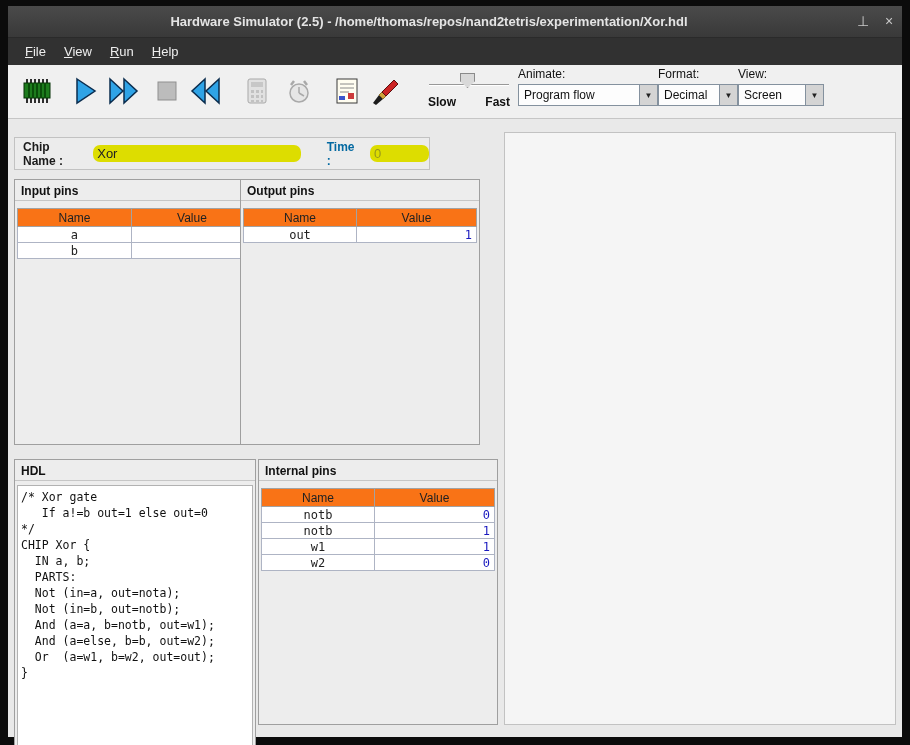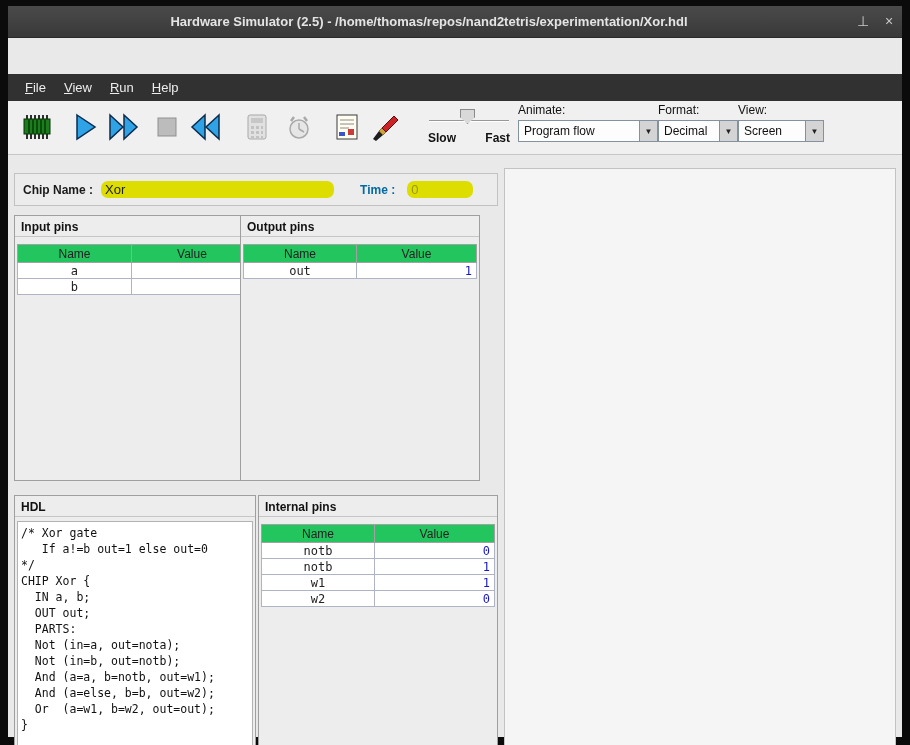--- a/index.html
+++ b/index.html
@@ -8,21 +8,21 @@
 
   .frame { position:relative; width:910px; height:745px; background:#0b0b0b; padding:6px 8px 8px 8px; }
   .window { width:894px; height:731px; display:flex; flex-direction:column; background:#e9e9e9; }
 
   
   .titlebar { flex:0 0 31px; background:linear-gradient(#4a4a4a,#393939); display:flex; align-items:center; border-bottom:1px solid #2a2a2a; }
   .titlebar .title { flex:1; text-align:center; color:#e4e4e4; font-weight:bold; font-size:13px; white-space:nowrap; overflow:hidden; }
   .winbtn { color:#c9c9c9; width:26px; text-align:center; font-size:14px; line-height:31px; cursor:default; }
 
   
-  .menubar { flex:0 0 27px; background:#313131; display:flex; align-items:center; padding-left:8px;margin-top:36px; }
+  .menubar { flex:0 0 27px; background:#313131; display:flex; align-items:center; padding-left:8px; }
   .menu-item { color:#ededed; font-size:13px; padding:4px 9px; }
 
   
   .toolbar { flex:0 0 54px; position:relative; background:#f0f0f0; border-bottom:1px solid #c6c6c6; }
   .tbtn { position:absolute; top:7px; width:38px; height:38px; display:flex; align-items:center; justify-content:center; }
 
   .slider { position:absolute; left:418px; top:4px; width:86px; height:46px; }
   .slider-track { position:absolute; left:3px; right:3px; top:15px; height:2px; background:#989898; border-bottom:1px solid #fff; }
   .slider-thumb { position:absolute; left:34px; top:4px; width:15px; height:15px; background:#d9d9d9; border:1px solid #8a8a8a;
                   clip-path:polygon(0 0,100% 0,100% 55%,50% 100%,0 55%); }
@@ -30,32 +30,32 @@
 
   .combo-group { position:absolute; top:2px; }
   .combo-label { font-size:12px; color:#111; margin-bottom:3px; }
   .combo { height:22px; background:#fdfdfd; border:1px solid #84919e; display:flex; align-items:stretch; }
   .combo-text { flex:1; font-size:12px; color:#111; padding:3px 0 0 5px; white-space:nowrap; overflow:hidden; }
   .combo-arrow { width:18px; background:#d4d4d4; border-left:1px solid #84919e; display:flex; align-items:center; justify-content:center; font-size:8px; color:#222; }
 
   
   .content { flex:1; position:relative; background:#e9e9e9; }
 
-  .chipbar { position:absolute; left:6px; top:18px; width:484px; height:33px; background:#ececec; border:1px solid #c2c2c2; display:flex; align-items:center; }
+  .chipbar { position:absolute; left:6px; top:18px; width:416px; height:33px; background:#ececec; border:1px solid #c2c2c2; display:flex; align-items:center; }
   .chip-label { font-weight:bold; font-size:12px; color:#1a1a1a; margin-left:8px; }
   .yfield { height:17px; background:#dddd00; font-size:13px; line-height:17px; padding-left:4px; overflow:hidden; white-space:nowrap;border-radius:7px; }
   .chip-name-field { width:233px; margin-left:8px; color:#222; }
   .time-label { font-weight:bold; font-size:12px; color:#0369a1; margin-left:26px; }
   .time-field { width:66px; margin-left:12px; color:#99991a; }
 
   .panel { position:absolute; background:#ededed; border:1px solid #9f9f9f; }
   .panel-title { font-weight:bold; font-size:12px; color:#111; padding:4px 6px 3px 6px; border-bottom:1px solid #c6c6c6; height:21px; }
 
   table.pins { border-collapse:collapse; width:calc(100% - 4px); margin:7px 2px 0 2px; table-layout:fixed; }
-  table.pins th { font-weight:normal; font-size:12px; color:#222; background:#22c55e; border:1px solid #a2a2a2; height:18px; text-align:center; }
+  table.pins th { font-weight:normal; font-size:12px; color:#222; background:#f97316; border:1px solid #a2a2a2; height:18px; text-align:center; }
   table.pins td { font-family:"DejaVu Sans Mono", monospace; font-size:12px; background:#fff; border:1px solid #aeb4c4; height:16px; }
   td.pin-name { text-align:center; color:#222; }
   td.pin-value { text-align:right; color:#1a1abf; padding-right:4px; }
 
   .code-area { position:absolute; left:2px; right:2px; top:25px; bottom:17px; background:#fff; border:1px solid #b2b2b2; overflow:hidden; padding:3px 0 0 3px; }
   .code-line { font-family:"DejaVu Sans Mono", monospace; font-size:11.5px; line-height:16px; white-space:pre; color:#111; }
 
   .hscroll { position:absolute; left:2px; right:2px; bottom:2px; height:13px; background:#e3e3e3; border:1px solid #b2b2b2; display:flex; }
   .scroll-btn { flex:0 0 14px; background:#d6d6d6; font-size:7px; line-height:11px; text-align:center; color:#333; }
   .scroll-btn.left { border-right:1px solid #a8a8a8; }
@@ -263,21 +263,20 @@
             <div class="code-line">/* Xor gate</div>
 
             <div class="code-line">   If a!=b out=1 else out=0</div>
 
             <div class="code-line">*/</div>
 
             <div class="code-line">CHIP Xor {</div>
 
             <div class="code-line">  IN a, b;</div>
 
-            <div class="code-line">  OUT out;</div>
 
             <div class="code-line">  PARTS:</div>
 
             <div class="code-line">  Not (in=a, out=nota);</div>
 
             <div class="code-line">  Not (in=b, out=notb);</div>
 
             <div class="code-line">  And (a=a, b=notb, out=w1);</div>
 
             <div class="code-line">  And (a=else, b=b, out=w2);</div>

